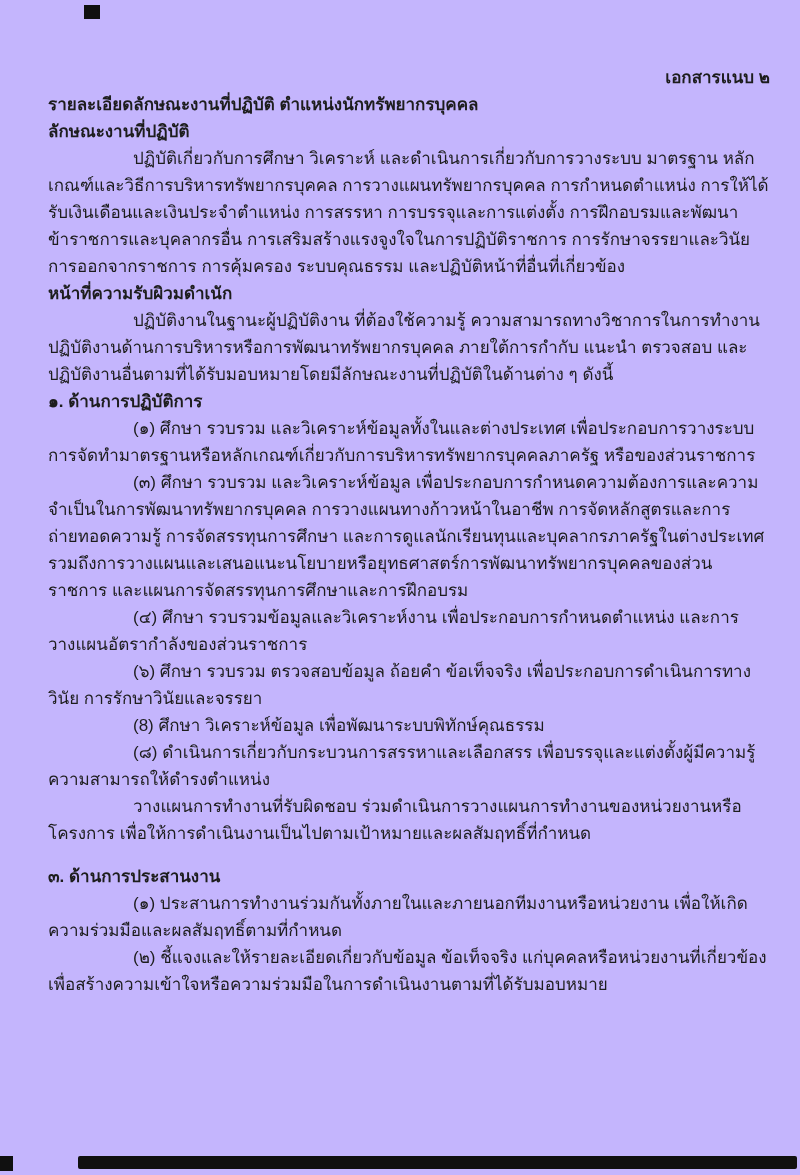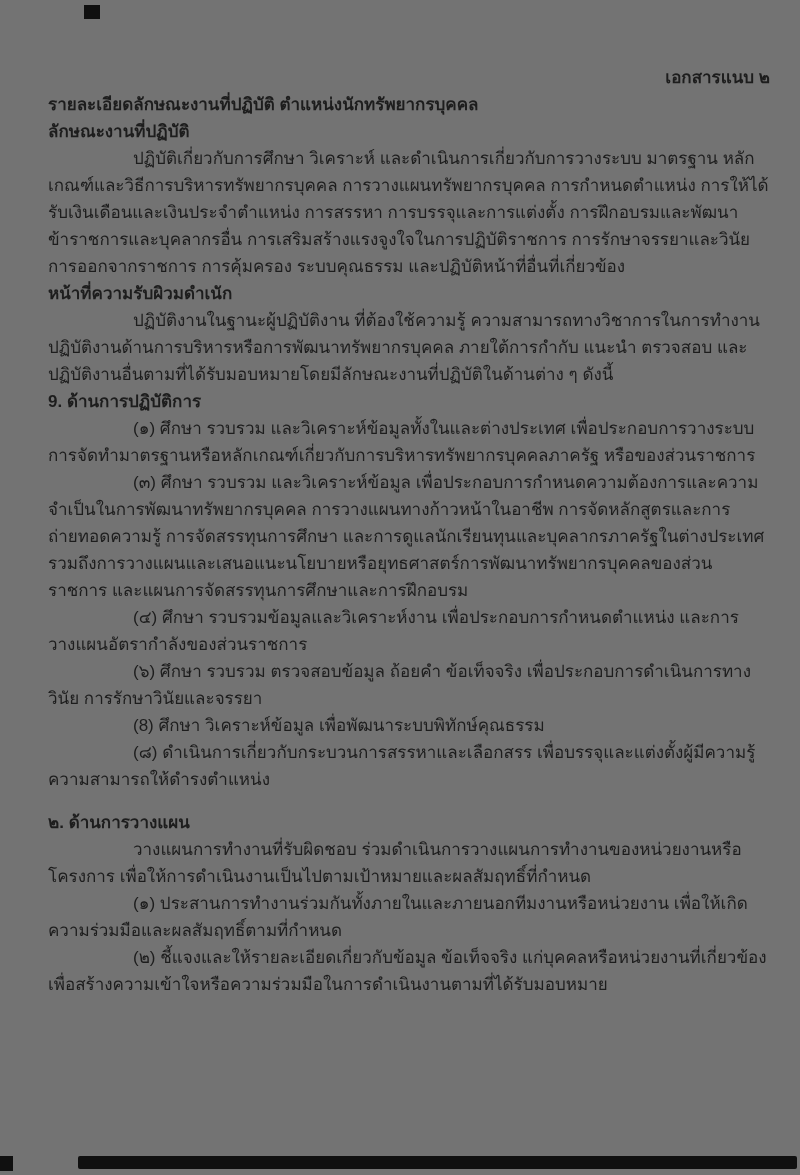--- a/index.html
+++ b/index.html
@@ -4,21 +4,21 @@
 <style>
   html, body {
     margin: 0;
     padding: 0;
     background: #ffffff;
   }
   .page {
     position: relative;
     width: 800px;
     height: 1175px;
-    background: #737373;
+    background: #c4b5fd;
     color: #1d1d1d;
     font-family: "Liberation Sans", "DejaVu Sans", sans-serif;
     overflow: hidden;
   }
   .content {
     position: absolute;
     top: 64px;
     left: 48px;
     right: 30px;
     font-size: 17px;
@@ -77,33 +77,33 @@
     <h1 class="doc-title">รายละเอียดลักษณะงานที่ปฏิบัติ ตำแหน่งนักทรัพยากรบุคคล</h1>
 
     <h2 class="section-heading">ลักษณะงานที่ปฏิบัติ</h2>
 
     <p class="body-para">ปฏิบัติเกี่ยวกับการศึกษา วิเคราะห์ และดำเนินการเกี่ยวกับการวางระบบ มาตรฐาน หลักเกณฑ์และวิธีการบริหารทรัพยากรบุคคล การวางแผนทรัพยากรบุคคล การกำหนดตำแหน่ง การให้ได้รับเงินเดือนและเงินประจำตำแหน่ง การสรรหา การบรรจุและการแต่งตั้ง การฝึกอบรมและพัฒนาข้าราชการและบุคลากรอื่น การเสริมสร้างแรงจูงใจในการปฏิบัติราชการ การรักษาจรรยาและวินัย การออกจากราชการ การคุ้มครอง ระบบคุณธรรม และปฏิบัติหน้าที่อื่นที่เกี่ยวข้อง</p>
 
     <h2 class="section-heading">หน้าที่ความรับผิวมดำเนัก</h2>
 
     <p class="body-para">ปฏิบัติงานในฐานะผู้ปฏิบัติงาน ที่ต้องใช้ความรู้ ความสามารถทางวิชาการในการทำงาน ปฏิบัติงานด้านการบริหารหรือการพัฒนาทรัพยากรบุคคล ภายใต้การกำกับ แนะนำ ตรวจสอบ และปฏิบัติงานอื่นตามที่ได้รับมอบหมายโดยมีลักษณะงานที่ปฏิบัติในด้านต่าง ๆ ดังนี้</p>
 
-    <h3 class="duty-heading">9. ด้านการปฏิบัติการ</h3>
+    <h3 class="duty-heading">๑. ด้านการปฏิบัติการ</h3>
 
     <p class="body-para">(๑) ศึกษา รวบรวม และวิเคราะห์ข้อมูลทั้งในและต่างประเทศ เพื่อประกอบการวางระบบการจัดทำมาตรฐานหรือหลักเกณฑ์เกี่ยวกับการบริหารทรัพยากรบุคคลภาครัฐ หรือของส่วนราชการ</p>
     <p class="body-para">(๓) ศึกษา รวบรวม และวิเคราะห์ข้อมูล เพื่อประกอบการกำหนดความต้องการและความจำเป็นในการพัฒนาทรัพยากรบุคคล การวางแผนทางก้าวหน้าในอาชีพ การจัดหลักสูตรและการถ่ายทอดความรู้ การจัดสรรทุนการศึกษา และการดูแลนักเรียนทุนและบุคลากรภาครัฐในต่างประเทศ รวมถึงการวางแผนและเสนอแนะนโยบายหรือยุทธศาสตร์การพัฒนาทรัพยากรบุคคลของส่วนราชการ และแผนการจัดสรรทุนการศึกษาและการฝึกอบรม</p>
     <p class="body-para">(๔) ศึกษา รวบรวมข้อมูลและวิเคราะห์งาน เพื่อประกอบการกำหนดตำแหน่ง และการวางแผนอัตรากำลังของส่วนราชการ</p>
     <p class="body-para">(๖) ศึกษา รวบรวม ตรวจสอบข้อมูล ถ้อยคำ ข้อเท็จจริง เพื่อประกอบการดำเนินการทางวินัย การรักษาวินัยและจรรยา</p>
     <p class="body-para">(8) ศึกษา วิเคราะห์ข้อมูล เพื่อพัฒนาระบบพิทักษ์คุณธรรม</p>
     <p class="body-para">(๘) ดำเนินการเกี่ยวกับกระบวนการสรรหาและเลือกสรร เพื่อบรรจุและแต่งตั้งผู้มีความรู้ความสามารถให้ดำรงตำแหน่ง</p>
 
-    <h3 class="duty-heading extra-gap">๒. ด้านการวางแผน</h3>
 
     <p class="body-para">วางแผนการทำงานที่รับผิดชอบ ร่วมดำเนินการวางแผนการทำงานของหน่วยงานหรือโครงการ เพื่อให้การดำเนินงานเป็นไปตามเป้าหมายและผลสัมฤทธิ์ที่กำหนด</p>
 
+    <h3 class="duty-heading extra-gap">๓. ด้านการประสานงาน</h3>
 
     <p class="body-para">(๑) ประสานการทำงานร่วมกันทั้งภายในและภายนอกทีมงานหรือหน่วยงาน เพื่อให้เกิดความร่วมมือและผลสัมฤทธิ์ตามที่กำหนด</p>
     <p class="body-para">(๒) ชี้แจงและให้รายละเอียดเกี่ยวกับข้อมูล ข้อเท็จจริง แก่บุคคลหรือหน่วยงานที่เกี่ยวข้องเพื่อสร้างความเข้าใจหรือความร่วมมือในการดำเนินงานตามที่ได้รับมอบหมาย</p>
 
   </div>
 
   <div class="scan-artifact artifact-bottom-left"></div>
   <div class="scan-artifact artifact-bottom-bar"></div>
 
 </div>

